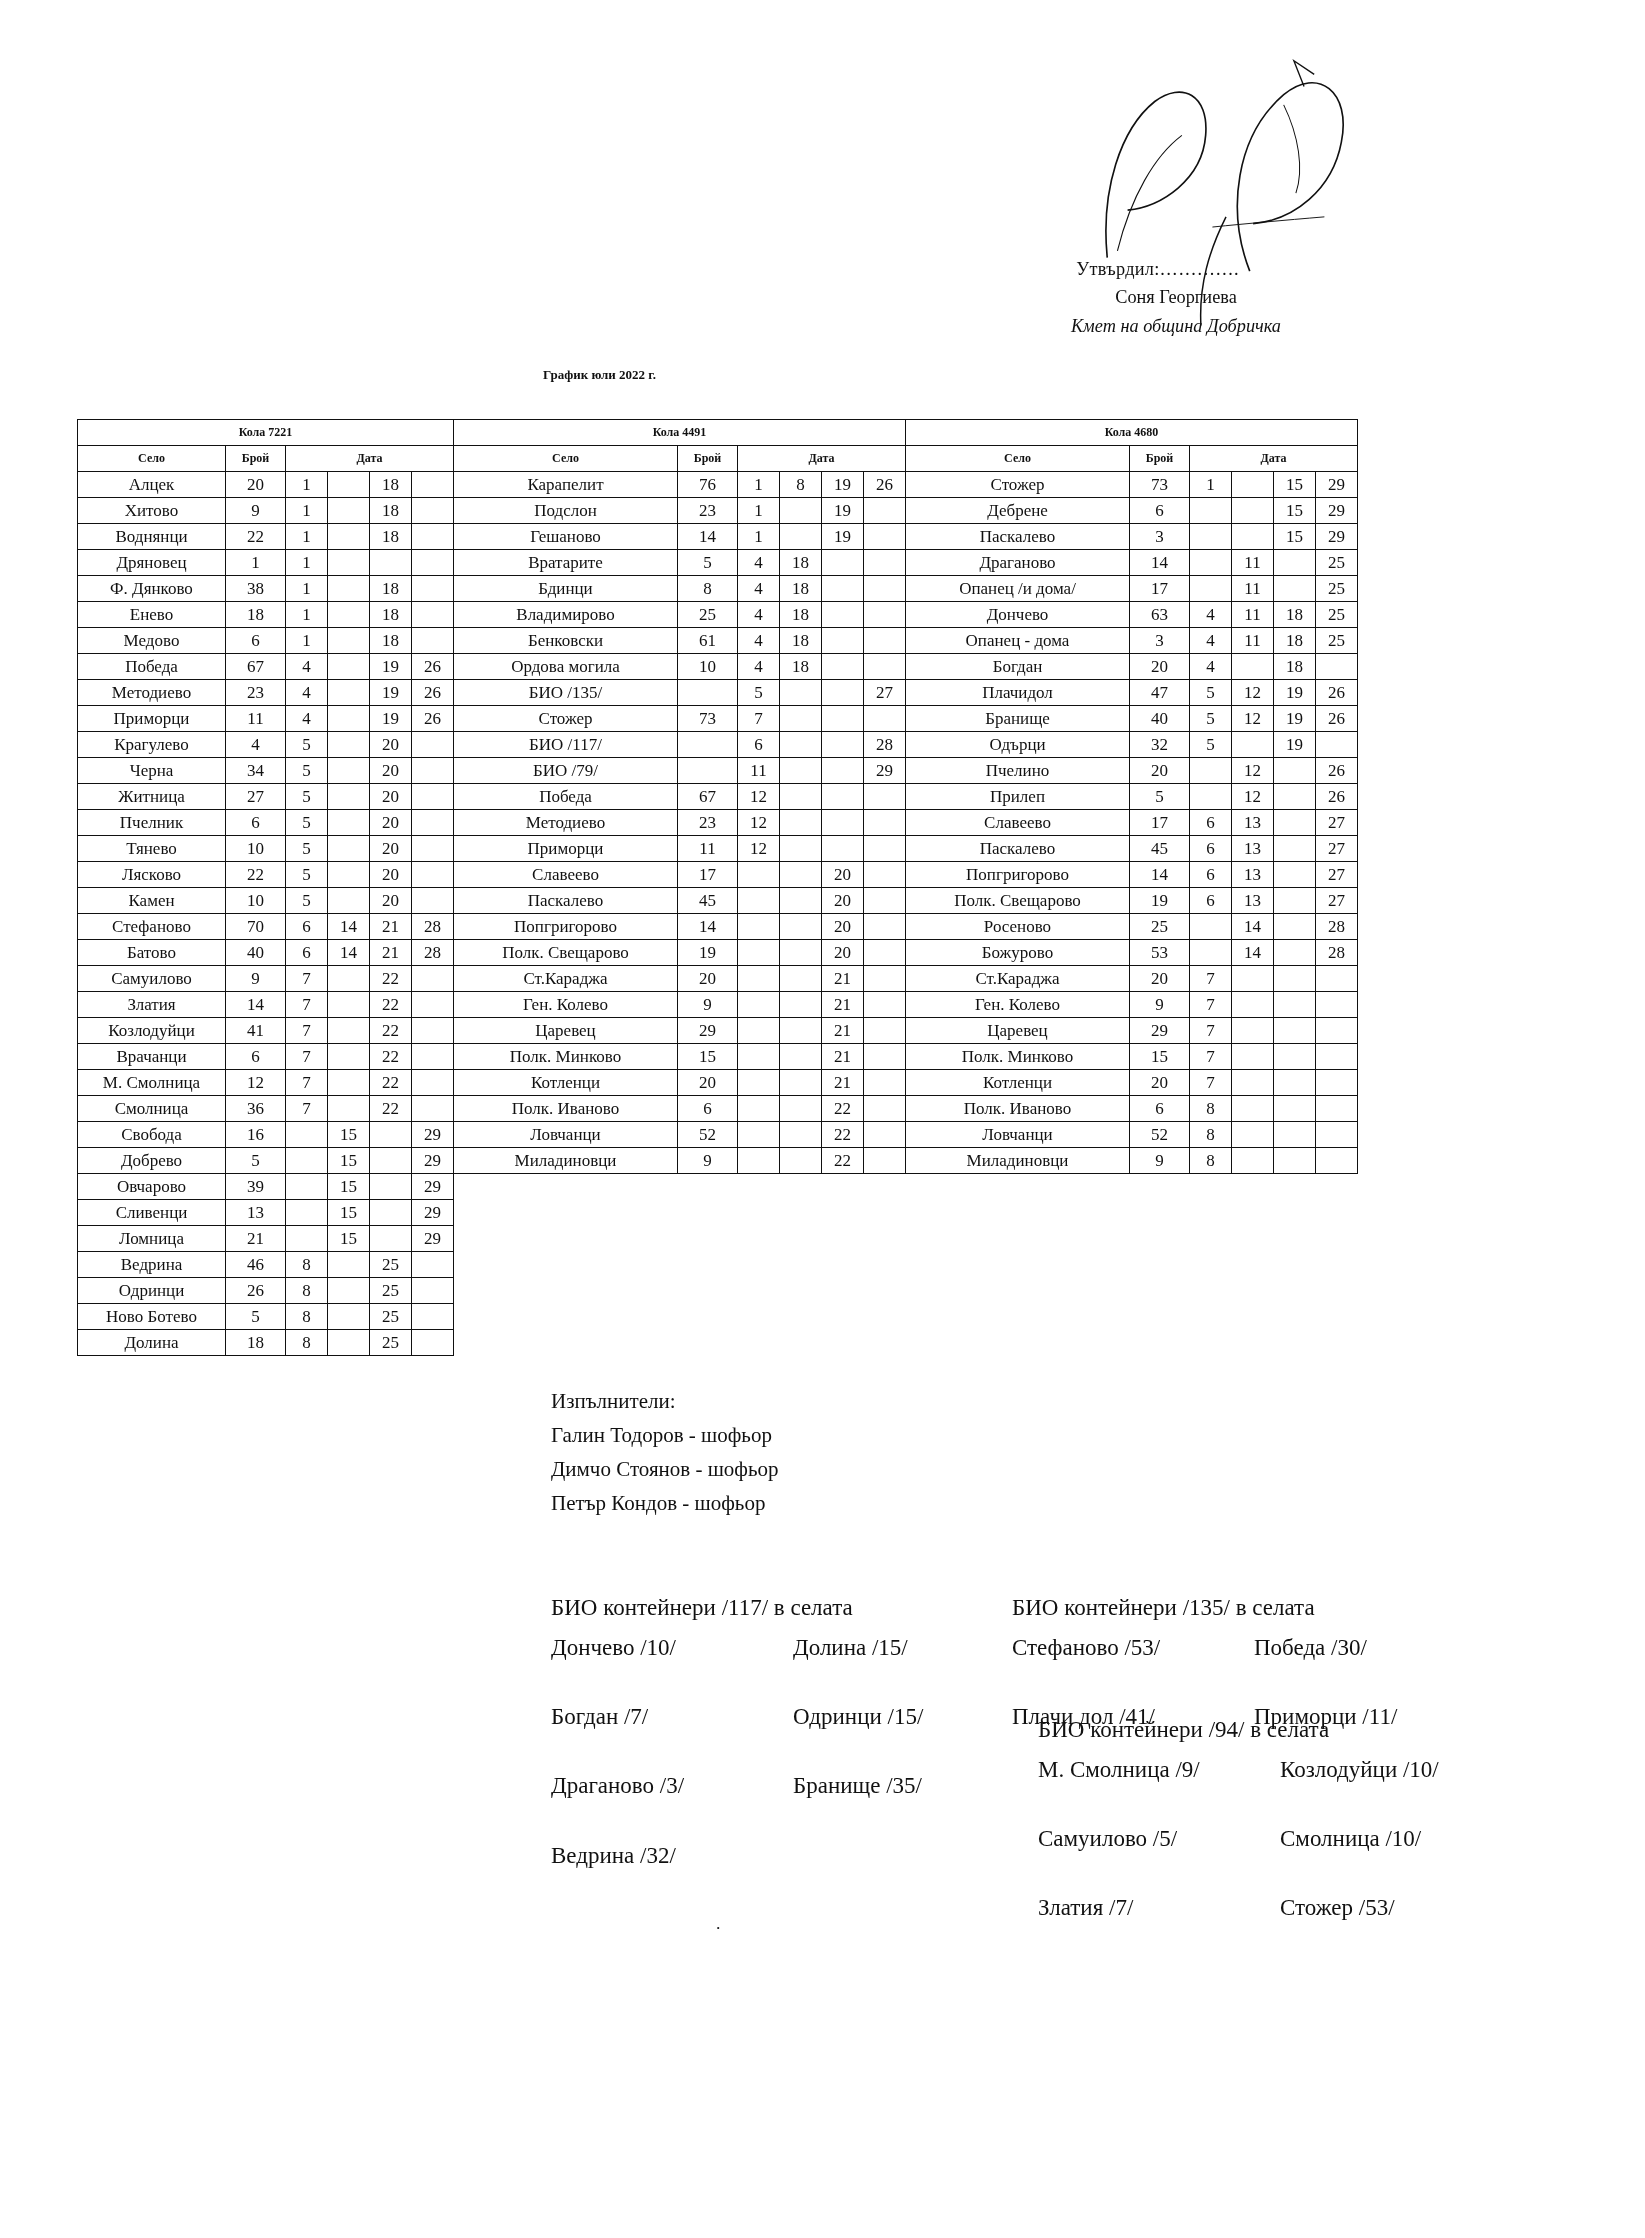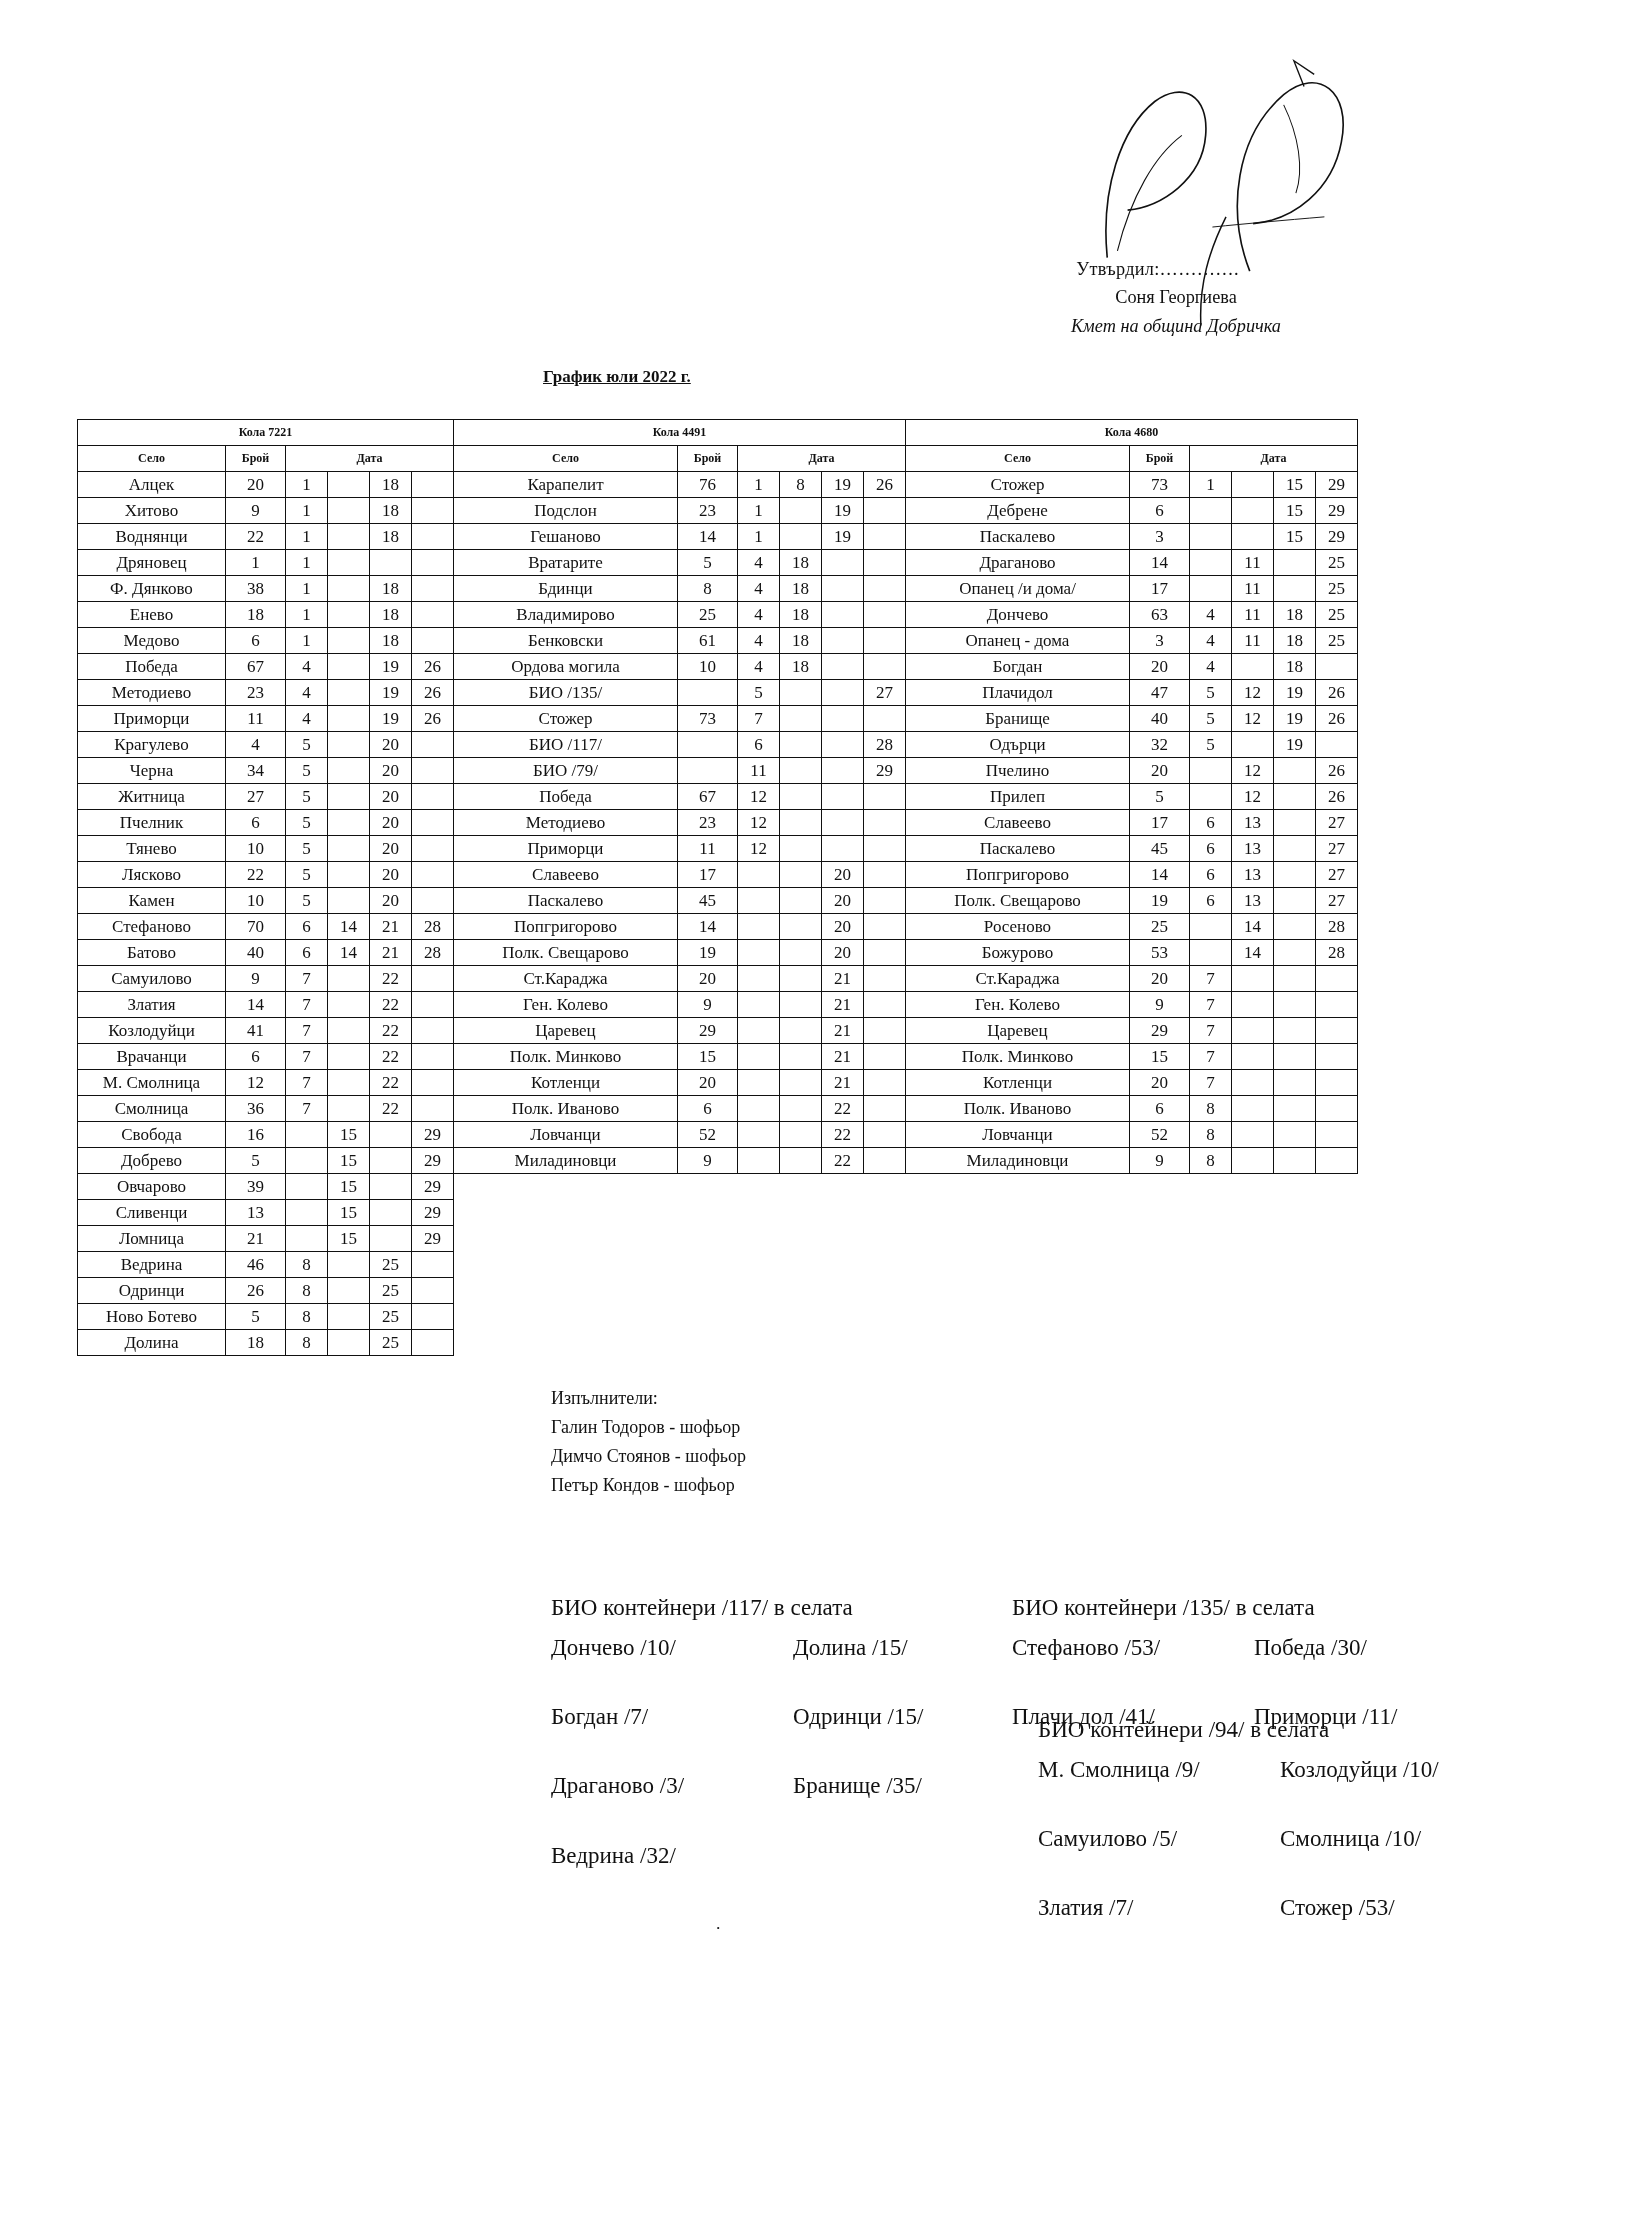--- a/index.html
+++ b/index.html
@@ -39,23 +39,22 @@
   }
   .approve-role {
     margin-left: 37px;
     font-style: italic;
   }
 
   .graphic-title {
     position: absolute;
     left: 543px;
     top: 367px;
-    font-size: 17px;
+    font-size: 13px;
     font-weight: bold;
-    text-decoration: underline;
   }
 
   
   .signature {
     position: absolute;
     left: 1080px;
     top: 54px;
     width: 292px;
     height: 285px;
     pointer-events: none;
@@ -91,21 +90,21 @@
   .w-d     { width: 42px; }
   .w-vil2  { width: 224px; }
   .w-vil3  { width: 224px; }
   .nb { border: none !important; }
 
   
   .performers {
     position: absolute;
     left: 551px;
     top: 1384px;
-    font-size: 18px;
+    font-size: 21px;
     line-height: 1.62;
   }
   .bio-block {
     position: absolute;
     font-size: 23px;
     line-height: 1.62;
   }
   .bio-117 { left: 551px; top: 1589px; }
   .bio-135 { left: 1012px; top: 1589px; }
   .bio-94  { left: 1038px; top: 1711px; }

